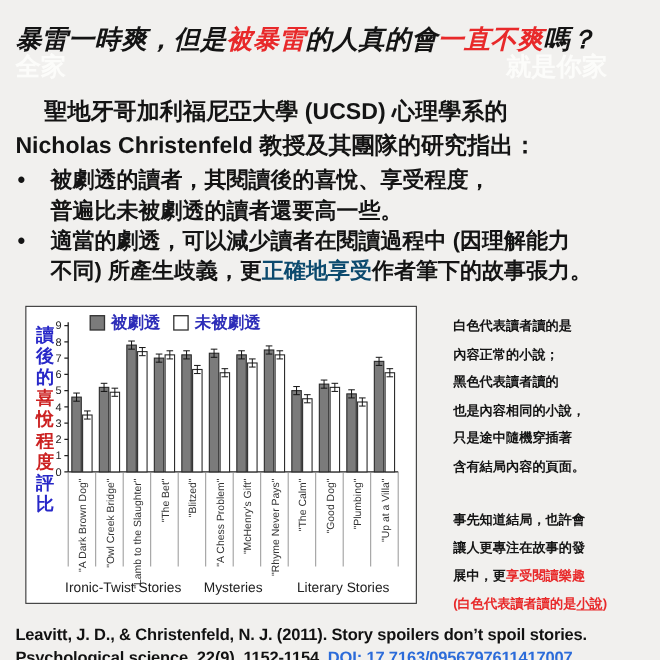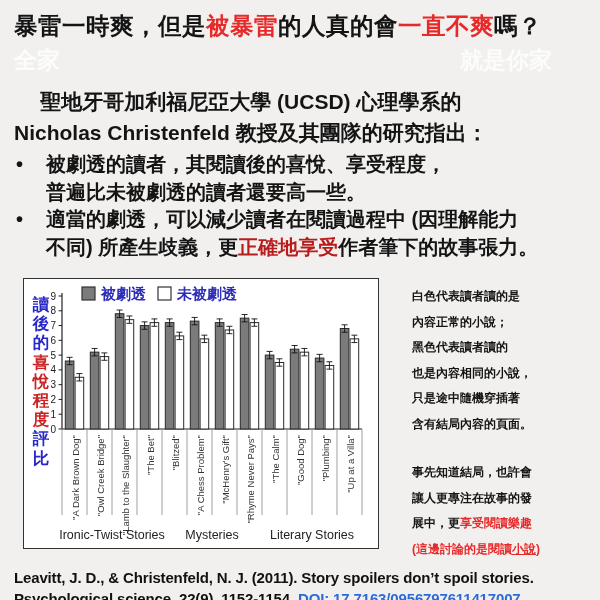--- a/index.html
+++ b/index.html
@@ -1,20 +1,20 @@
 <!DOCTYPE html>
 <html><head>
 <meta charset="utf-8">
 <style>
   html,body{margin:0;padding:0;background:#ddd;}
   .slide{position:relative;width:600px;height:600px;background:#f1f0ee;
          font-family:"Liberation Sans",sans-serif;color:#141414;overflow:hidden;}
-  .title{position:absolute;left:14px;top:10px;font-size:23.5px;font-weight:700;letter-spacing:.5px;white-space:nowrap;}
+  .title{position:absolute;left:14px;top:20px;font-size:23.5px;font-weight:700;letter-spacing:.5px;white-space:nowrap;font-style:italic;}
   .seg-red{color:#e8292a;}
-  .seg-blue{color:#b91c1c;}
+  .seg-blue{color:#0c4a6e;}
   .seg-u{text-decoration:underline;text-align:right;}
   .wm{position:absolute;top:45px;font-size:23px;font-weight:700;color:#fcfcfa;}
   .wm-left{left:14px;}
   .wm-right{right:48px;}
   .intro{position:absolute;left:14px;top:86px;font-size:21px;font-weight:600;line-height:31px;white-space:pre-line;text-align:center;}
   .bullets{position:absolute;left:16px;top:151px;font-size:20px;font-weight:600;line-height:27.5px;width:584px;}
   .bullet{display:flex;}
   .dot{width:30px;flex:none;}
   .btext{white-space:pre-line;}
   .chart-box{position:absolute;left:23px;top:278px;width:356px;height:271px;margin:0;
@@ -219,21 +219,21 @@
   <aside class="explain">
     <p class="para1">白色代表讀者讀的是
 內容正常的小說；
 黑色代表讀者讀的
 也是內容相同的小說，
 只是途中隨機穿插著
 含有結局內容的頁面。</p>
     <p class="para2"><span>事先知道結局，也許會
 讓人更專注在故事的發
 展中，更</span><span class="seg-red">享受閱讀樂趣</span><span>
-</span><span class="seg-red">(這邊討論的是閱讀</span><span class="seg-red seg-u">小說</span><span class="seg-red">)</span></p>
+</span><span class="seg-red">(白色代表讀者讀的是</span><span class="seg-red seg-u">小說</span><span class="seg-red">)</span></p>
   </aside>
 
   <footer class="citation">
     <span>Leavitt, J. D., &amp; Christenfeld, N. J. (2011). Story spoilers don’t spoil stories.</span><br>
     <span>Psychological science, 22(9), 1152-1154. </span><a class="doi">DOI: 17.7163/0956797611417007</a>
   </footer>
 
 </div>
 
 </body></html>

